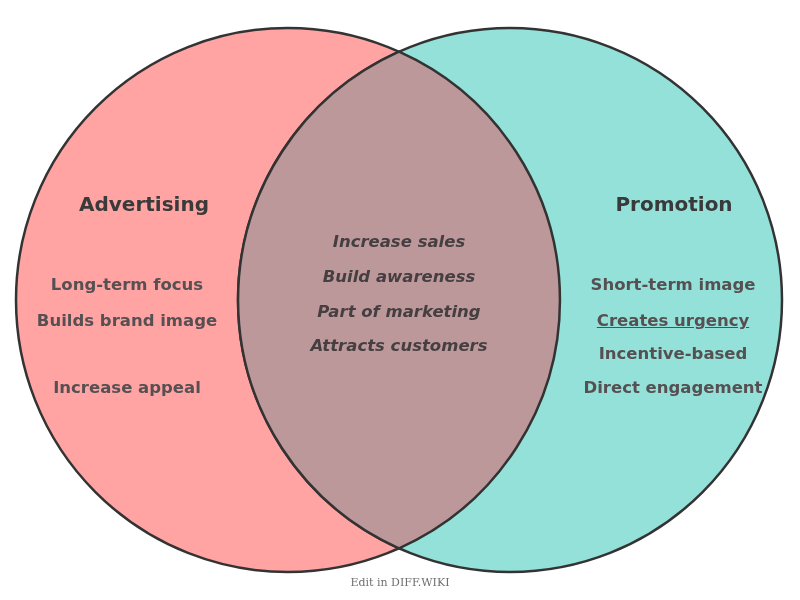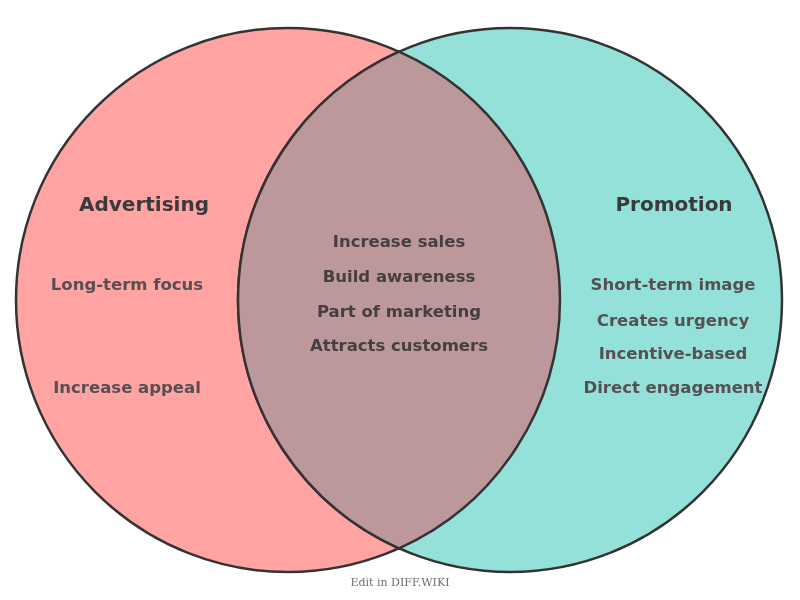--- a/index.html
+++ b/index.html
@@ -33,20 +33,21 @@
     color: #3a3a3a;
     line-height: 24px;
   }
   .item {
     font-size: 16.5px;
     font-weight: bold;
     color: #565052;
   }
   .item-center {
     color: #453f41;
+    font-style: italic;
   }
   .footer {
     font-family: "DejaVu Serif", "Liberation Serif", serif;
     font-size: 11px;
     font-weight: normal;
     color: #6f6f6f;
     line-height: 18px;
   }
 </style>
 </head>
@@ -55,25 +56,26 @@
 <div class="venn-stage">
 
   <svg width="800" height="600" viewBox="0 0 800 600">
     <circle cx="288" cy="300" r="272" stroke-width="2.5" fill="#ffa3a3" stroke="#333333"></circle>
     <circle cx="510" cy="300" r="272" stroke-width="2.5" fill="#93e1d8" stroke="#333333"></circle>
     <path d="M 399 51.7 A 272 272 0 0 1 399 548.3 A 272 272 0 0 1 399 51.7 Z" stroke-width="2.5" fill="#bd989b" stroke="#333333"></path>
   </svg>
 
   <div class="label circle-title" style="left:144px; top:192px;">Advertising</div>
   <div class="label item" style="left:127px; top:275px;">Long-term focus</div>
+  <div class="label item" style="left:127px; top:311px;">Builds brand image</div>
   <div class="label item" style="left:127px; top:378px;">Increase appeal</div>
 
   <div class="label circle-title" style="left:674px; top:192px;">Promotion</div>
   <div class="label item" style="left:673px; top:275px;">Short-term image</div>
-  <div class="label item" style="left:673px; top:311px;">Creates urgency</div>
+  <div class="label item" style="left:673px; top:311px;text-decoration:underline;">Creates urgency</div>
   <div class="label item" style="left:673px; top:378px;">Direct engagement</div>
   <div class="label item" style="left:673px; top:344px;">Incentive-based</div>
 
   <div class="label item item-center" style="left:399px; top:232px;">Increase sales</div>
   <div class="label item item-center" style="left:399px; top:267px;">Build awareness</div>
   <div class="label item item-center" style="left:399px; top:302px;">Part of marketing</div>
   <div class="label item item-center" style="left:399px; top:336px;text-align:center;">Attracts customers</div>
 
   <div class="label footer" style="left:400px; top:574px;">Edit in DIFF.WIKI</div>
 

